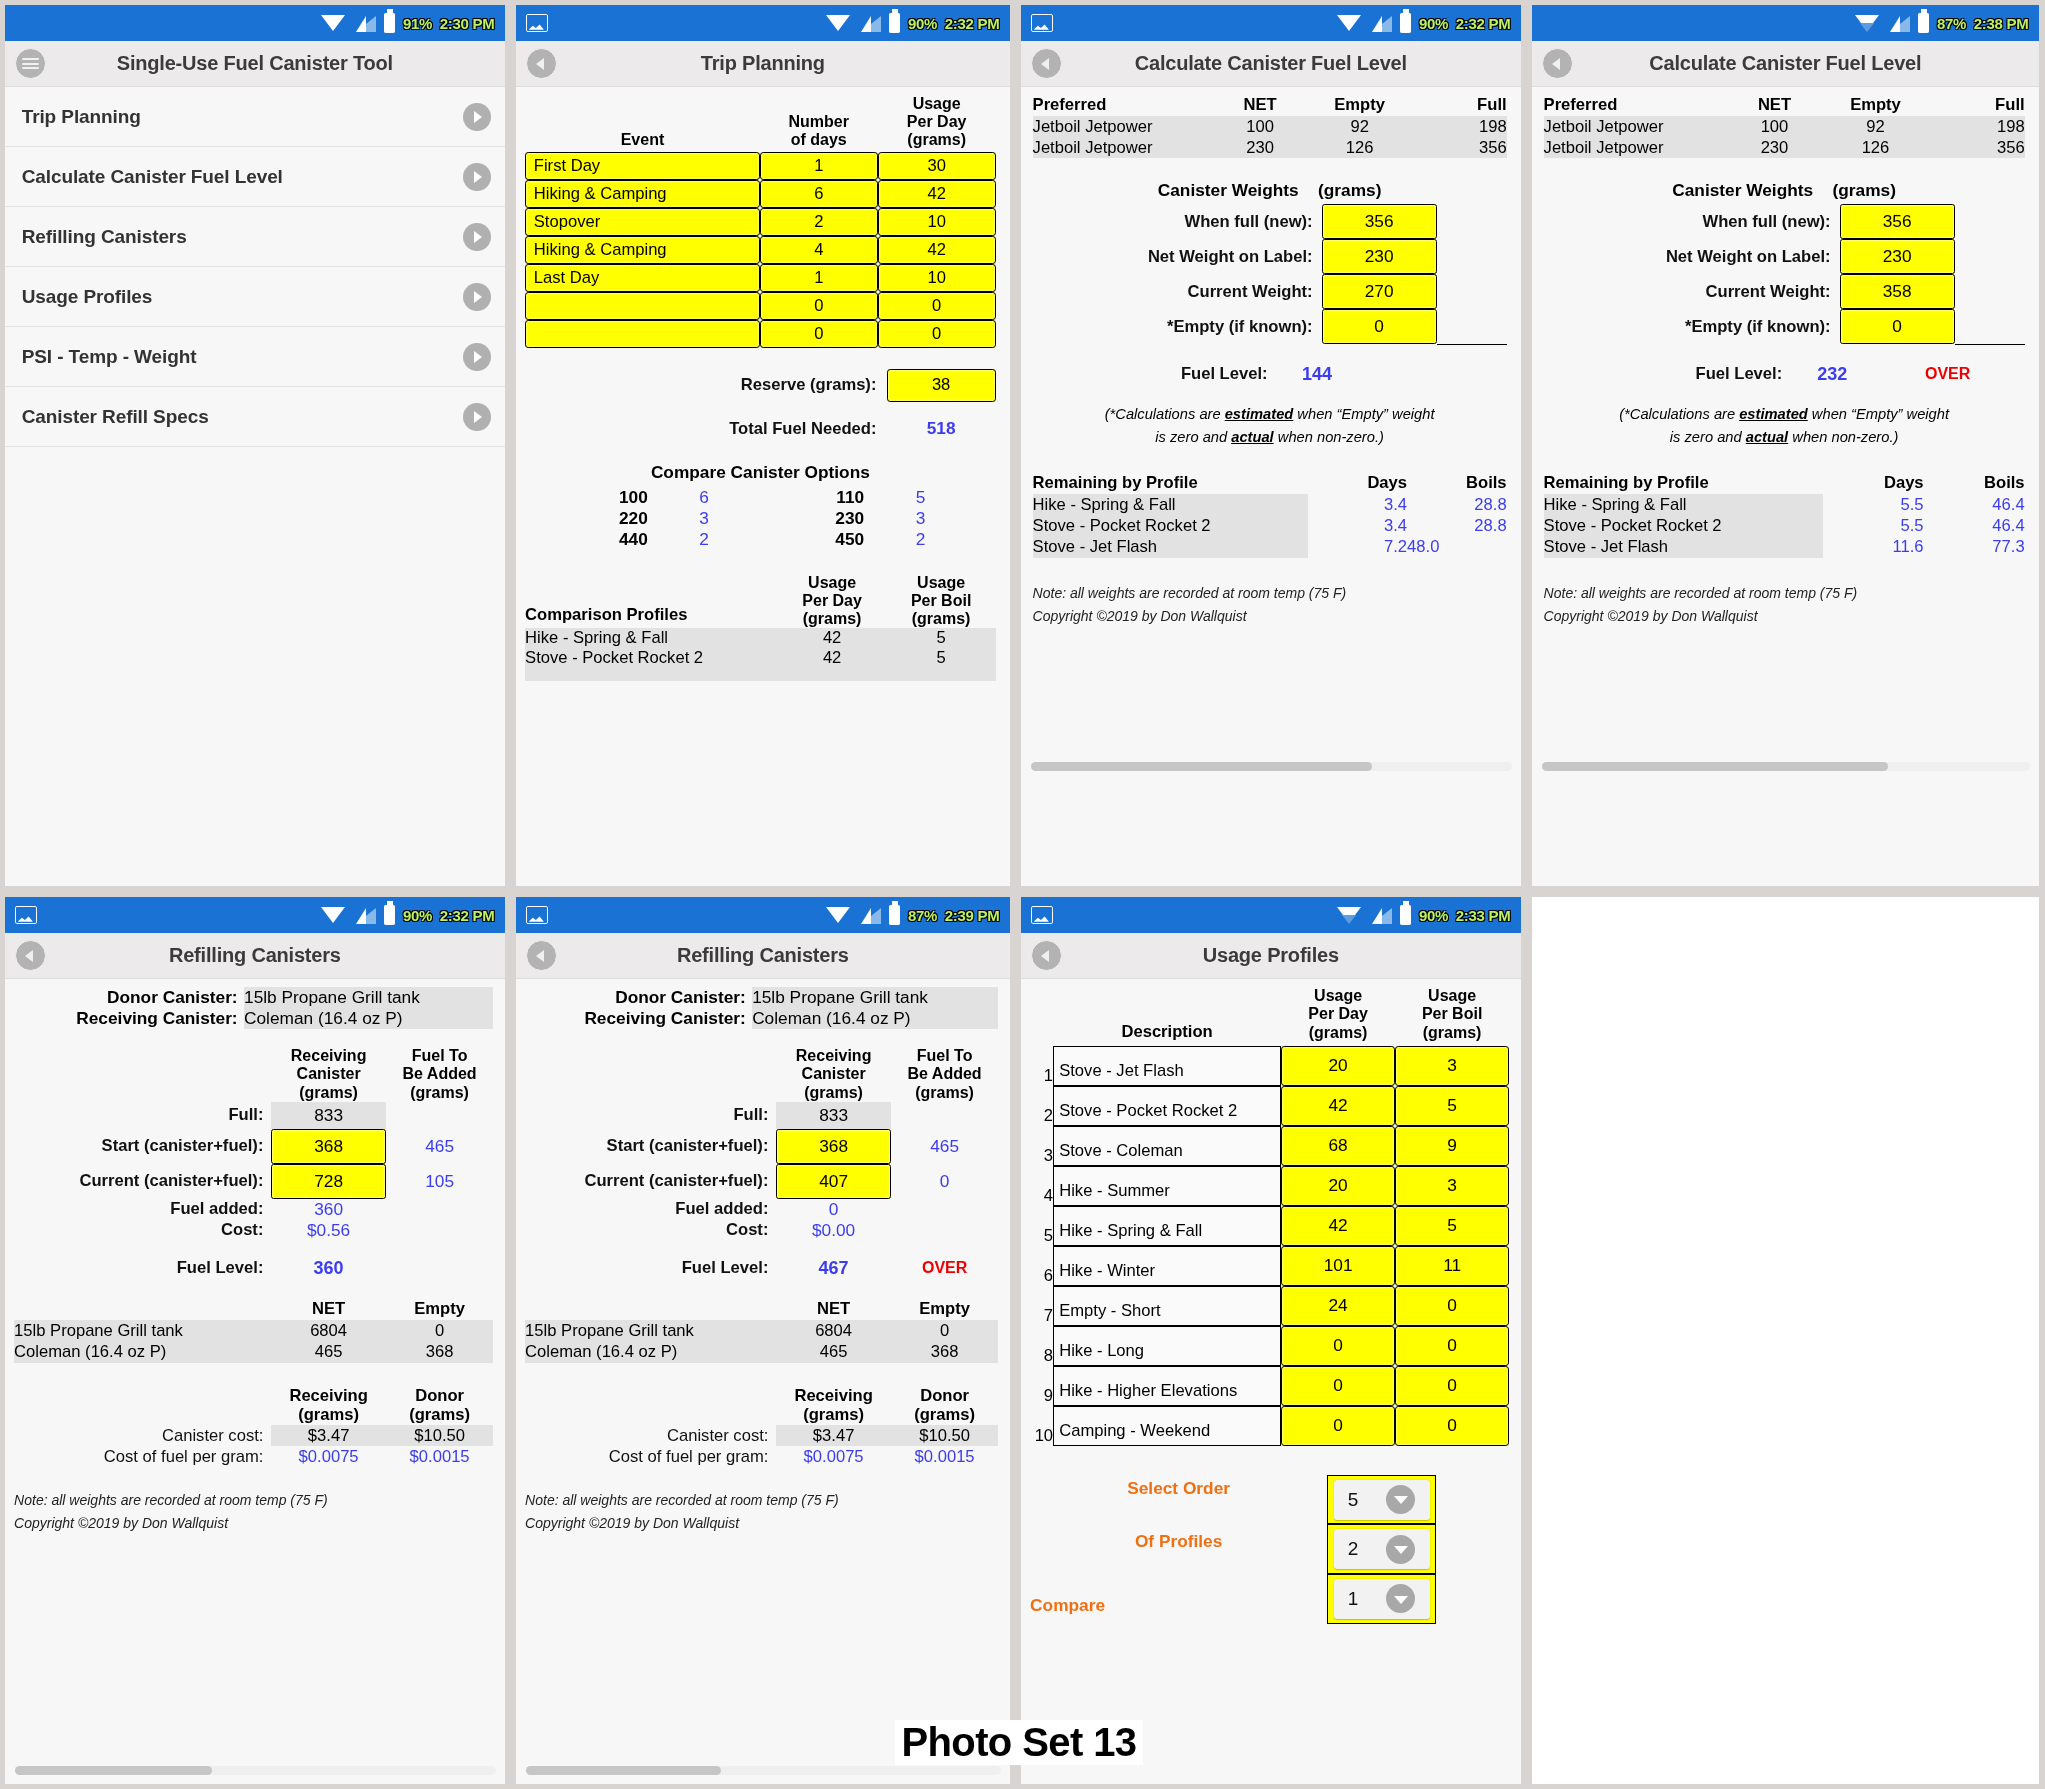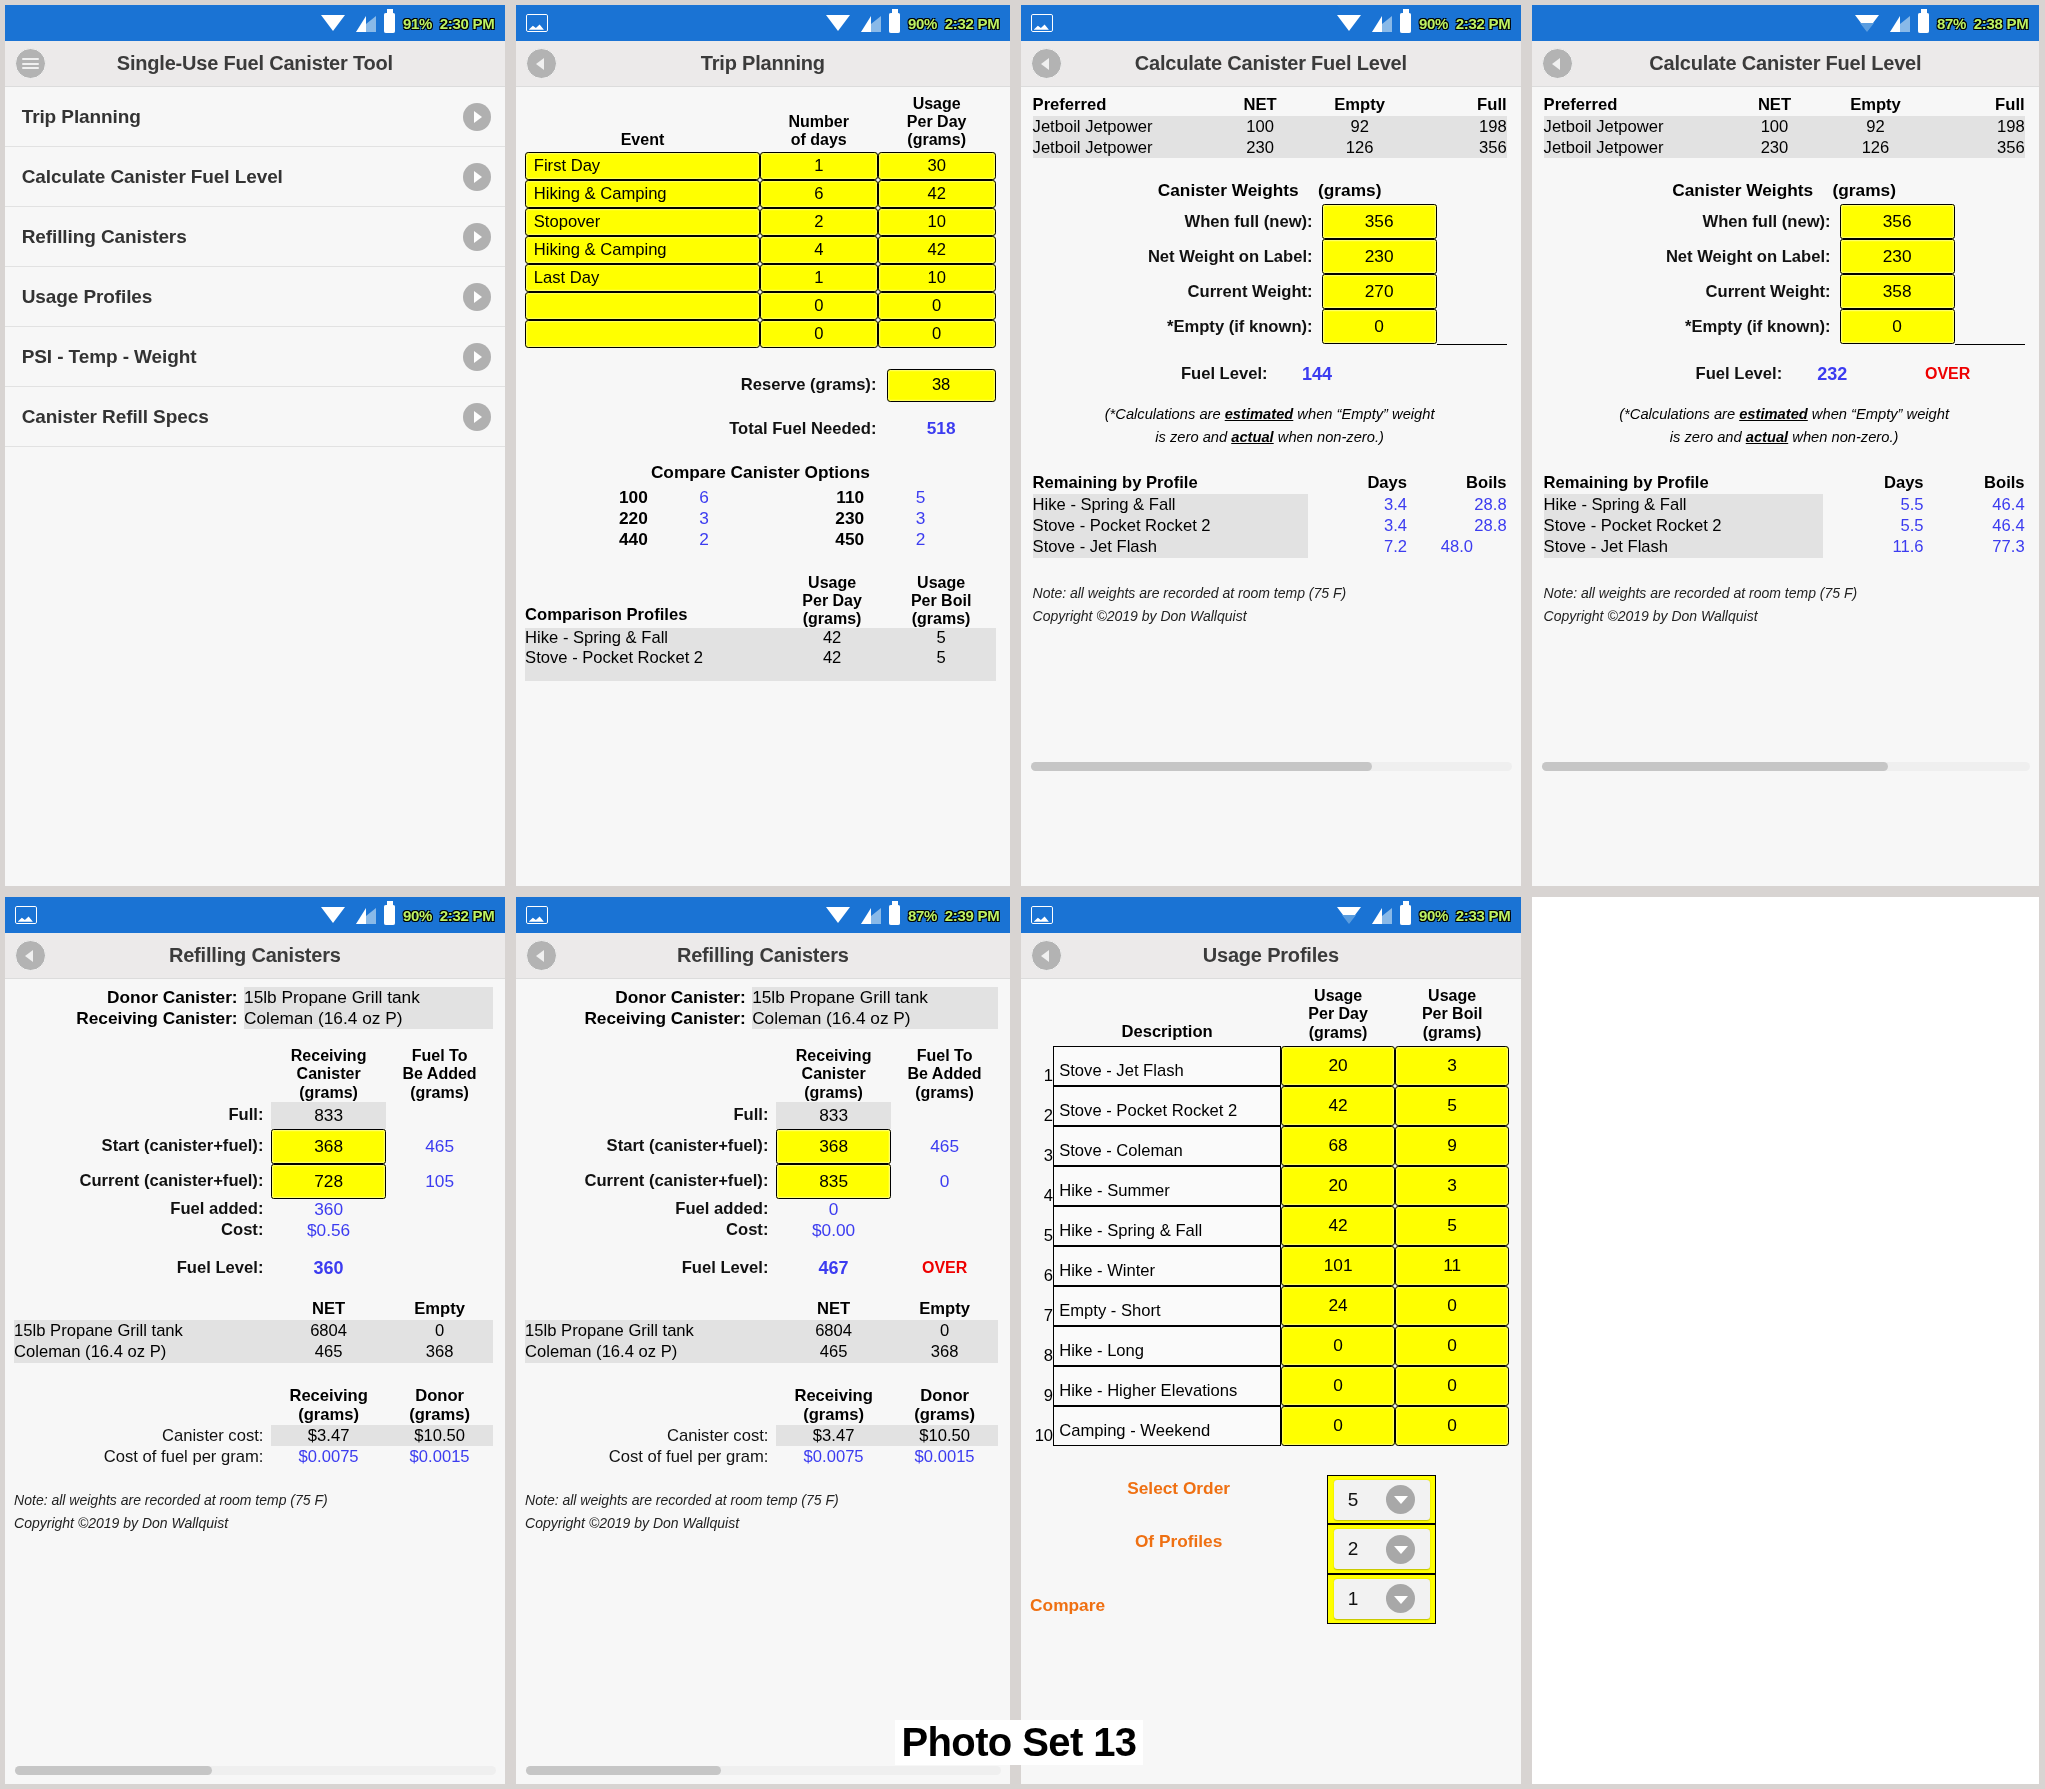--- a/index.html
+++ b/index.html
@@ -559,21 +559,21 @@
           <td class="bluev" style="text-align:right">28.8</td>
         </tr>
         <tr>
           <td class="greyrow">Stove - Pocket Rocket 2</td>
           <td class="bluev" style="text-align:right">3.4</td>
           <td class="bluev" style="text-align:right">28.8</td>
         </tr>
         <tr>
           <td class="greyrow">Stove - Jet Flash</td>
           <td class="bluev" style="text-align:right">7.2</td>
-          <td class="bluev" style="text-align:center">48.0</td>
+          <td class="bluev" style="text-align:left">48.0</td>
         </tr>
       </tbody>
           </table>
 
       <div class="note" style="margin-top:27px">Note: all weights are recorded at room temp (75 F)</div>
       <div class="note" style="margin-top:7.7px">Copyright ©2019 by Don Wallquist</div>
     </div>
     <div class="hscroll" style="bottom:115px">
           <span style="width:71%"></span>
         </div>
@@ -902,21 +902,21 @@
         <tr>
           <td class="lbl-r" style="padding-right:7.7px">Start (canister+fuel):</td>
           <td>
                   <div class="yc" style="height:35px">368</div>
                 </td>
           <td class="bluev" style="text-align:center;font-size:17.3px">465</td>
         </tr>
         <tr>
           <td class="lbl-r" style="padding-right:7.7px">Current (canister+fuel):</td>
           <td>
-                  <div class="yc" style="height:35px">835</div>
+                  <div class="yc" style="height:35px">407</div>
                 </td>
           <td class="bluev" style="text-align:center;font-size:17.3px">0</td>
         </tr>
         <tr>
           <td class="lbl-r" style="padding-right:7.7px">Fuel added:</td>
           <td class="bluev" style="text-align:center;font-size:17.3px">0</td>
           <td></td>
         </tr>
         <tr>
           <td class="lbl-r" style="padding-right:7.7px">Cost:</td>

